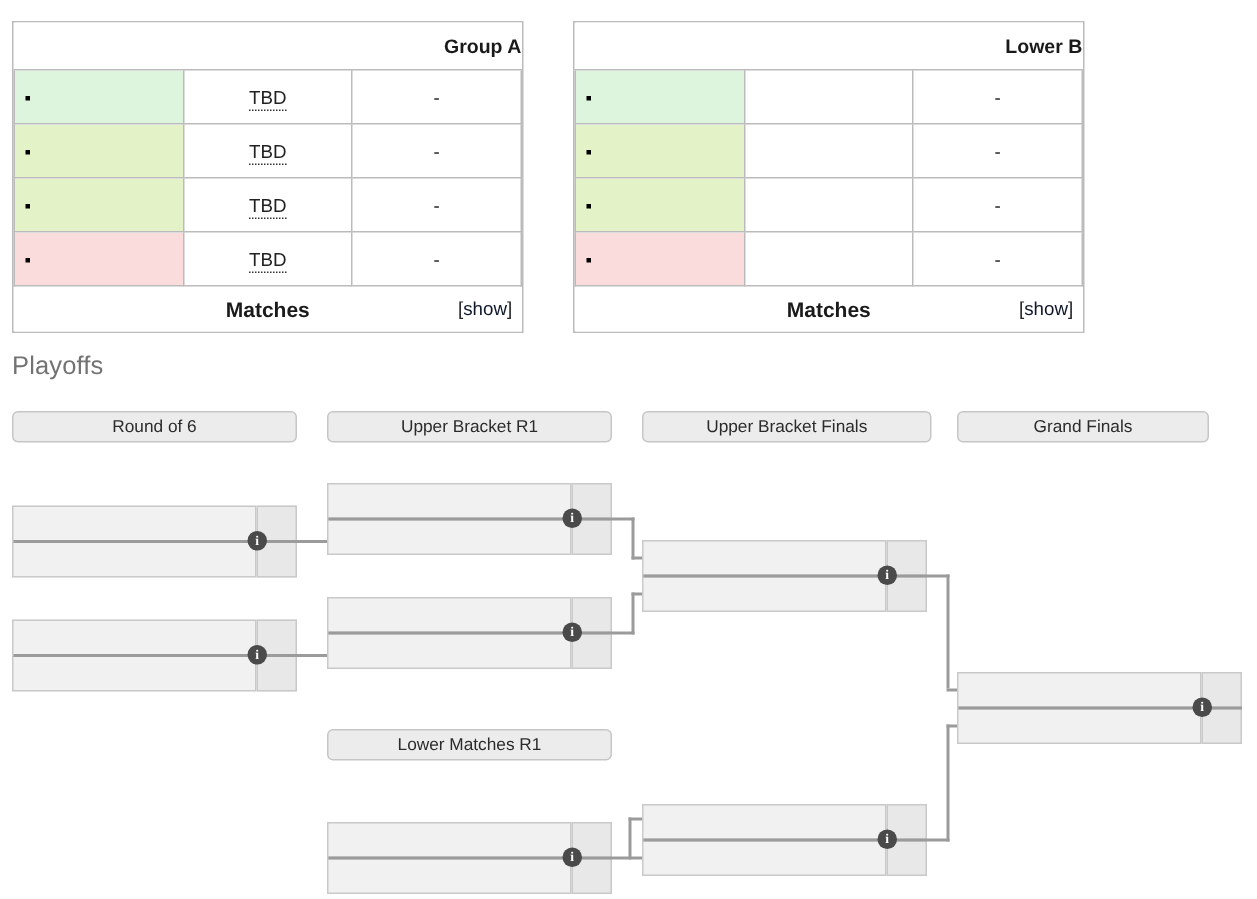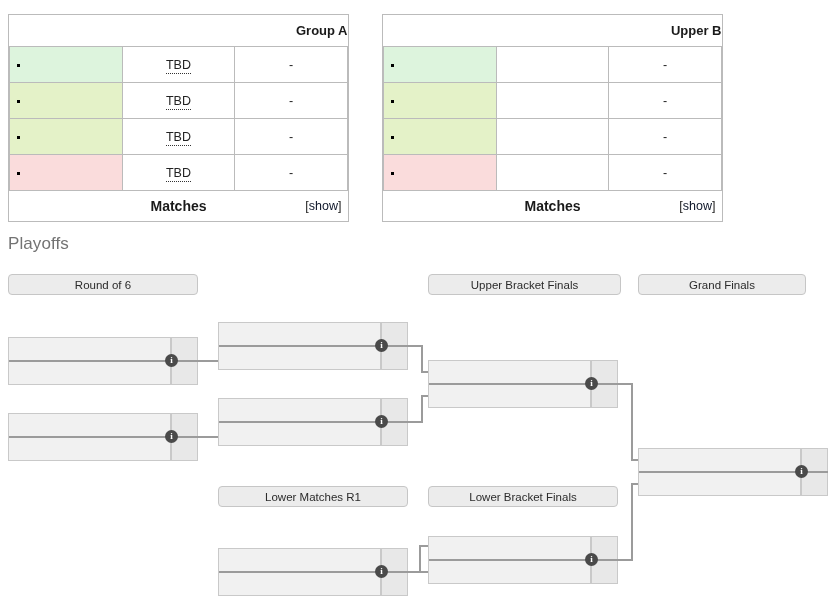--- a/index.html
+++ b/index.html
@@ -266,21 +266,21 @@
       </td>
     </tr>
   </tbody>
     </table>
 </div>
 
 <div class="group-table" id="group-b">
   <table>
     <tbody>
         <tr>
-      <th class="gt-title" colspan="3">Upper B</th>
+      <th class="gt-title" colspan="3">Lower B</th>
     </tr>
     <tr class="gt-row">
       <td class="qual-cell col-bar qual-green">
             <span class="dot"></span>
           </td>
       <td class="team-cell col-name"><span class="abbr"></span></td>
       <td class="score-cell col-score">-</td>
     </tr>
     <tr class="gt-row">
       <td class="qual-cell col-bar qual-lime">
@@ -311,24 +311,24 @@
     </tr>
   </tbody>
     </table>
 </div>
 
 <h2 id="playoffs-heading">Playoffs</h2>
 
 <div id="bracket">
 
   <div class="round-header" style="left:8px;  top:274px; width:190px;">Round of 6</div>
+  <div class="round-header" style="left:218px; top:274px; width:190px;">Upper Bracket R1</div>
   <div class="round-header" style="left:428px; top:274px; width:193px;">Upper Bracket Finals</div>
   <div class="round-header" style="left:638px; top:274px; width:168px;">Grand Finals</div>
   <div class="round-header" style="left:218px; top:486px; width:190px;">Lower Matches R1</div>
-  <div class="round-header" style="left:428px; top:486px; width:190px;">Lower Bracket Finals</div>
 
   <div class="conn-h" style="left:198px; top:360px; width:20px;"></div>
   <div class="conn-h" style="left:198px; top:436px; width:20px;"></div>
 
   <div class="conn-h" style="left:408px; top:345px; width:15px;"></div>
   <div class="conn-v" style="left:421px; top:345px; height:28px;"></div>
   <div class="conn-h" style="left:421px; top:371px; width:7px;"></div>
 
   <div class="conn-h" style="left:408px; top:421px; width:15px;"></div>
   <div class="conn-v" style="left:421px; top:395px; height:28px;"></div>

